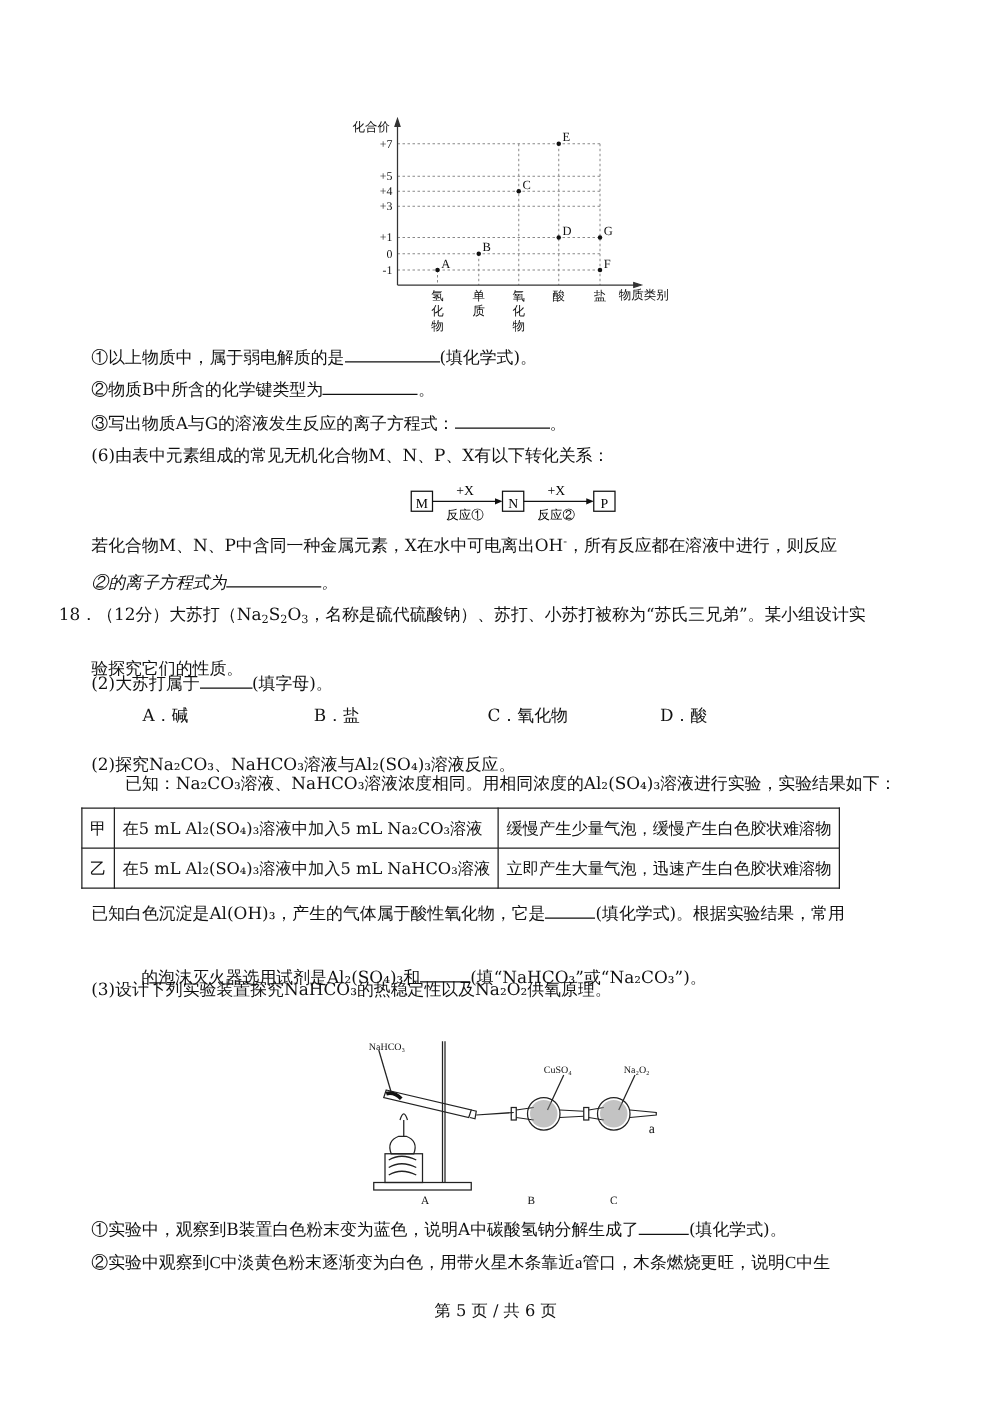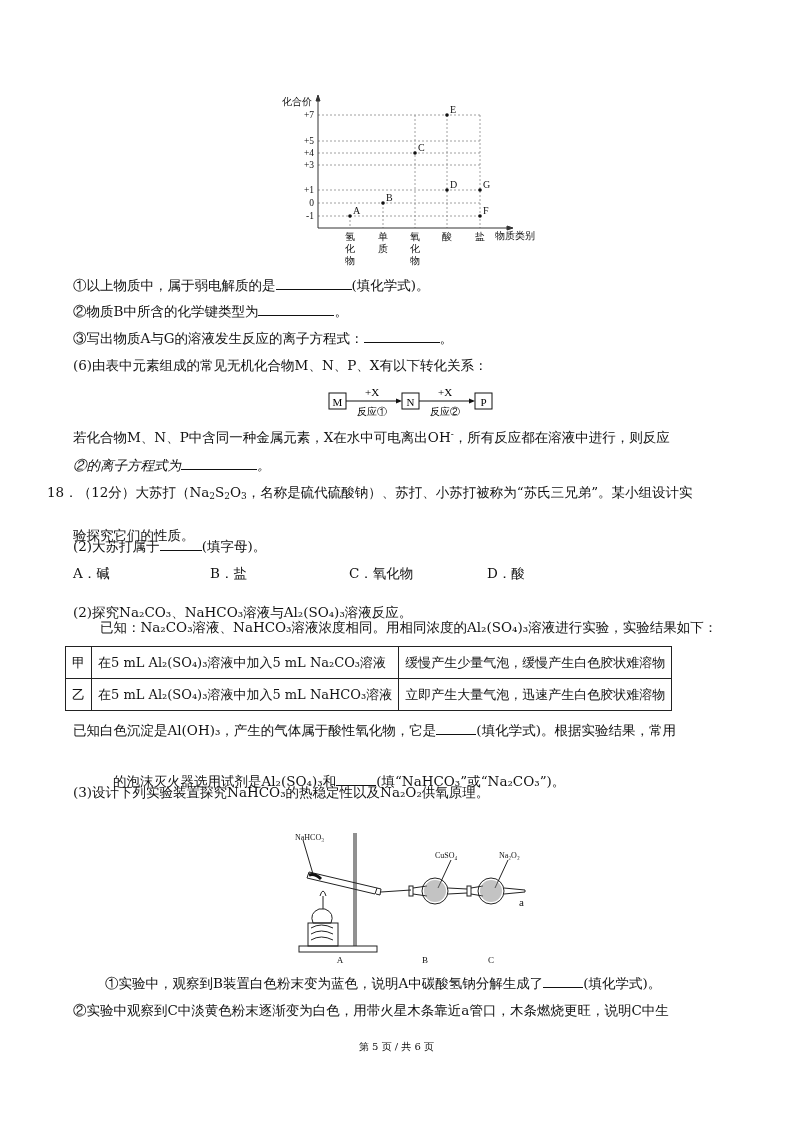--- a/index.html
+++ b/index.html
@@ -9,21 +9,21 @@
   sub{font-size:9px;vertical-align:-2px;line-height:0;}
   sup{font-size:9px;vertical-align:5px;line-height:0;}
   .chart{position:absolute;left:270px;top:90px;width:280px;height:180px;}
   .chart text{font-family:"Liberation Serif",serif;fill:#111;}
   .flow{position:absolute;left:322px;top:384px;width:180px;height:40px;}
   table.exp{position:absolute;left:65px;top:646px;border-collapse:collapse;font-size:13px;}
   table.exp td{border:1px solid #222;height:31px;padding:0 6px;white-space:nowrap;}
   table.exp td.c{text-align:center;}
   .apparatus{position:absolute;left:283px;top:828px;width:260px;height:140px;}
   .apparatus text{font-family:"Liberation Serif",serif;fill:#111;}
-  .footer{position:absolute;left:0;width:793px;top:1040px;text-align:center;font-size:10px;}
+  .footer{position:absolute;left:0;width:793px;top:1040px;text-align:center;font-size:13px;}
   .opt{display:inline-block;}
 </style>
 </head>
 <body>
 
 <svg class="chart" viewBox="0 0 280 180">
   <g stroke="#888" stroke-width="0.8" stroke-dasharray="2,2" fill="none">
     <line x1="48" y1="25" x2="210" y2="25"></line>
     <line x1="48" y1="51" x2="210" y2="51"></line>
     <line x1="48" y1="63" x2="210" y2="63"></line>
@@ -126,21 +126,21 @@
 </div>
 
 <div class="line" style="top:482px;left:47px;">
   <span>18．</span><span>（12分）</span><span>大苏打（Na</span><sub>2</sub><span>S</span><sub>2</sub><span>O</span><sub>3</sub><span>，名称是硫代硫酸钠）、苏打、小苏打被称为“苏氏三兄弟”。某小组设计实</span>
 </div>
 <div class="line" style="top:509px;margin-top:16px;">验探究它们的性质。</div>
 
 <div class="line" style="top:536px;">
   <span>(2)大苏打属于</span><span class="blank" style="width:42px;"></span><span>(填字母)。</span>
 </div>
-<div class="line" style="top:563px;">
+<div class="line" style="top:563px;margin-left:41px;">
   <span class="opt" style="width:137px;"><span>A．</span><span>碱</span></span><span class="opt" style="width:139px;"><span>B．</span><span>盐</span></span><span class="opt" style="width:138px;"><span>C．</span><span>氧化物</span></span><span class="opt"><span>D．</span><span>酸</span></span>
 </div>
 <div class="line" style="top:590px;margin-top:12px;">(2)探究Na₂CO₃、NaHCO₃溶液与Al₂(SO₄)₃溶液反应。</div>
 <div class="line" style="top:617px;margin-left:27px;">已知：Na₂CO₃溶液、NaHCO₃溶液浓度相同。用相同浓度的Al₂(SO₄)₃溶液进行实验，实验结果如下：</div>
 
 <table class="exp">
   <tbody>
   <tr>
     <td class="c">甲</td>
     <td>在5 mL Al₂(SO₄)₃溶液中加入5 mL Na₂CO₃溶液</td>
@@ -198,18 +198,18 @@
     <text x="216" y="30">Na₂O₂</text>
   </g>
   <text x="236" y="78" font-size="11">a</text>
   <g font-size="9" text-anchor="middle">
     <text x="57" y="135">A</text>
     <text x="142" y="135">B</text>
     <text x="208" y="135">C</text>
   </g>
 </svg>
 
-<div class="line" style="top:973px;margin-left:32px;">
+<div class="line" style="top:973px;">
   <span>①实验中，观察到B装置白色粉末变为蓝色，说明A中碳酸氢钠分解生成了</span><span class="blank" style="width:40px;"></span><span>(填化学式)。</span>
 </div>
-<div class="line" style="top:1000px;">②实验中观察到C中淡黄色粉末逐渐变为白色，用带火星木条靠近a管口，木条燃烧更旺，说明C中生</div>
+<div class="line" style="top:1000px;font-family:Liberation Serif, serif;">②实验中观察到C中淡黄色粉末逐渐变为白色，用带火星木条靠近a管口，木条燃烧更旺，说明C中生</div>
 
 <div class="footer">第 5 页 / 共 6 页</div>
 
 </body></html>

